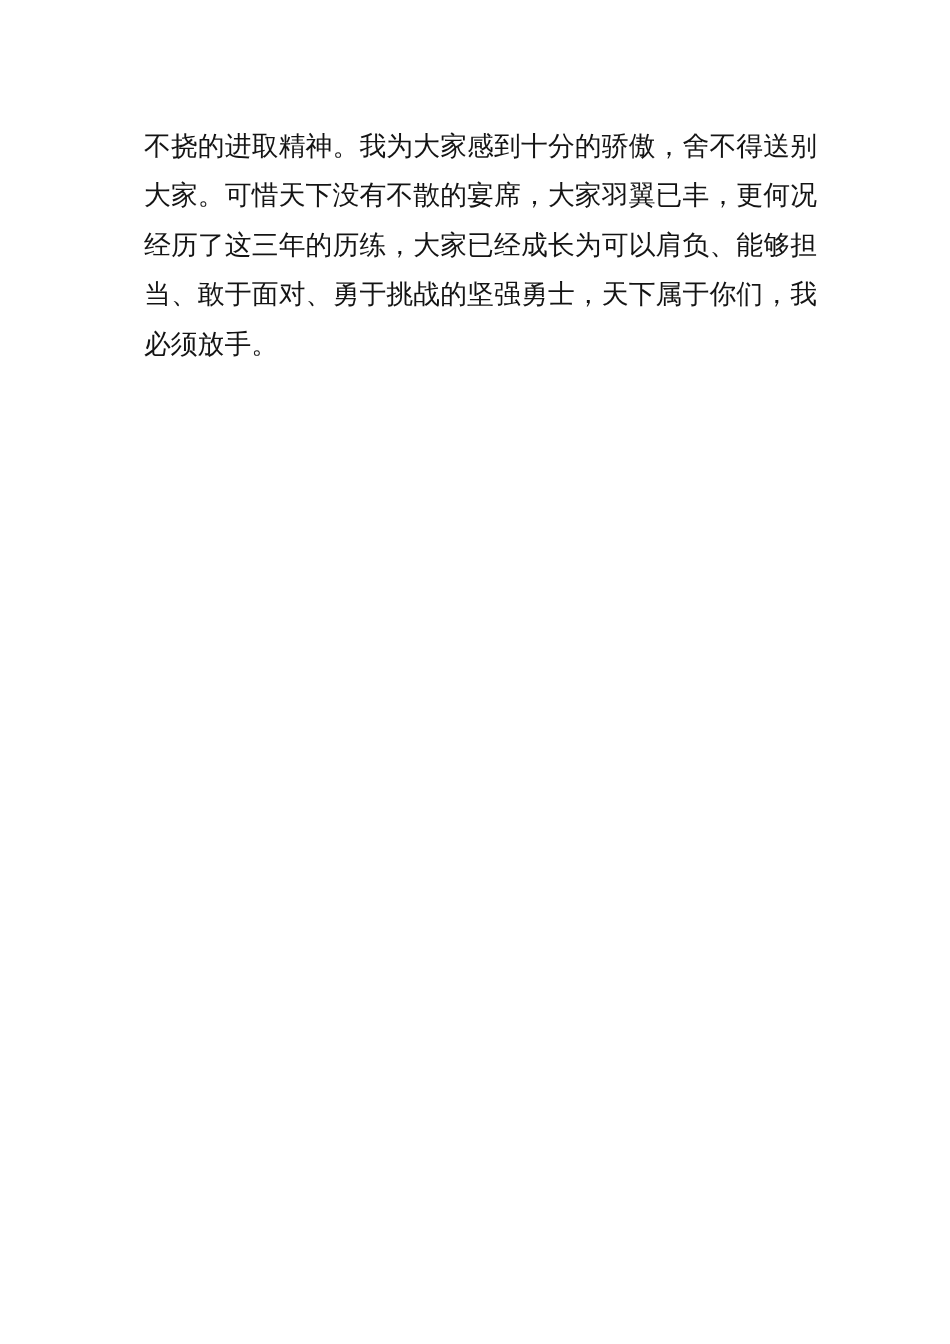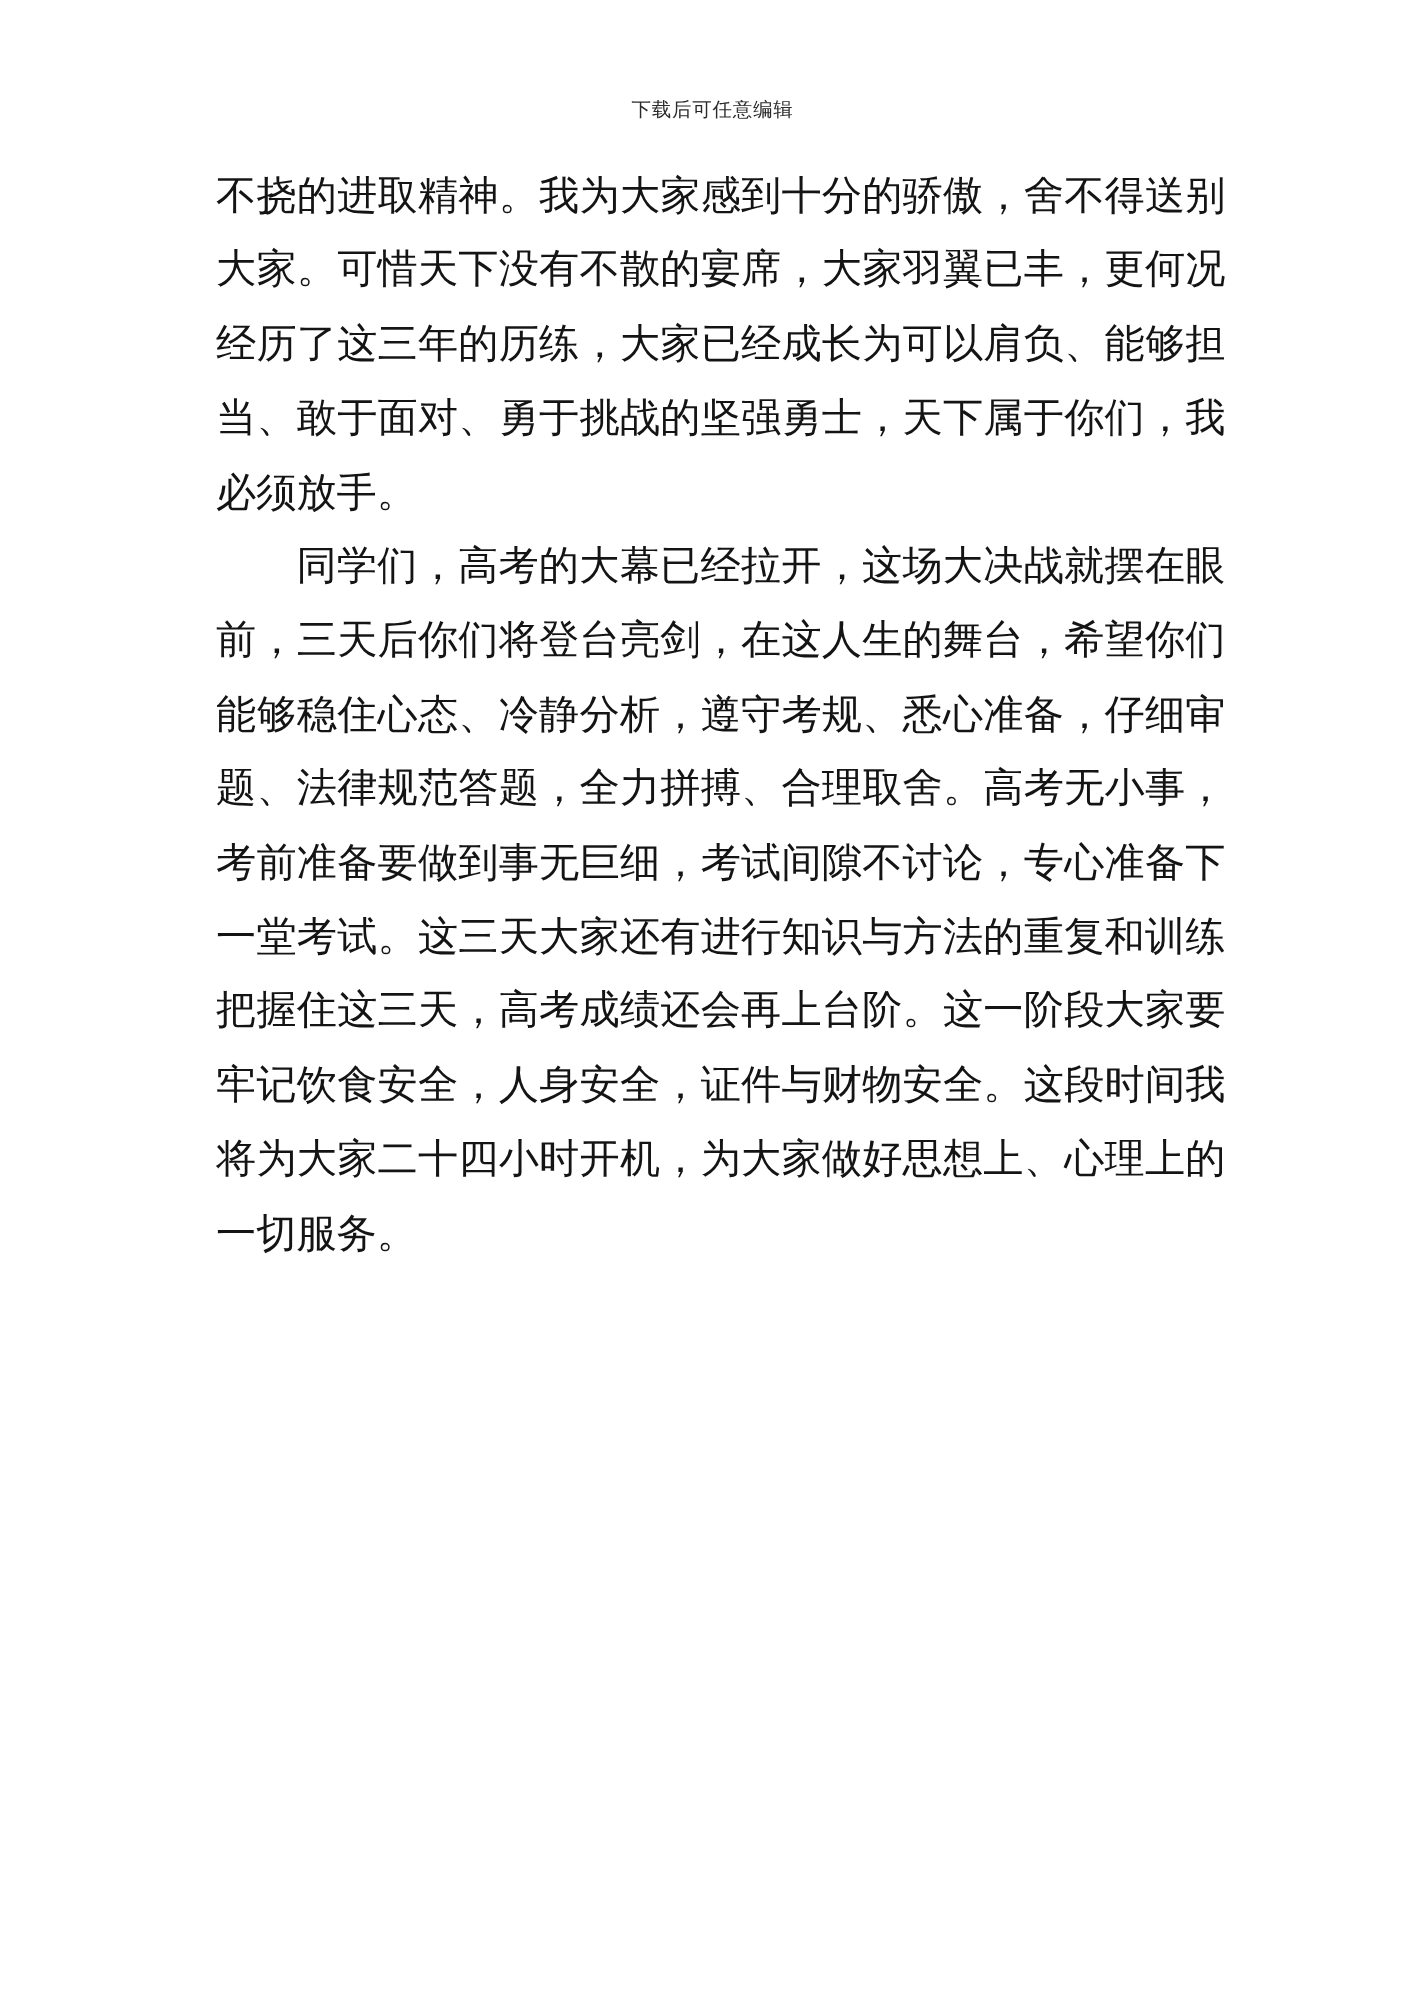--- a/index.html
+++ b/index.html
@@ -21,39 +21,37 @@
     top: 64px;
     left: 0;
     width: 100%;
     text-align: center;
     font-size: 13px;
     letter-spacing: 0.5px;
     color: #2a2a2a;
   }
   .doc-body {
     position: absolute;
-    top: 106px;
+    top: 122px;
     left: 144px;
     width: 673px;
     font-size: 26.8px;
     line-height: 49.4px;
     color: #141414;
     text-align: justify;
     text-justify: inter-character;
   }
   .doc-body p {
     margin: 0;
     padding: 0;
   }
   .doc-body p.indent {
     text-indent: 2em;
   }
 </style>
 </head>
 <body>
 
 <div class="page">
-  <div class="header-note">下载后可任意编辑</div>
   <div class="doc-body">
       <p class="">不挠的进取精神。我为大家感到十分的骄傲，舍不得送别大家。可惜天下没有不散的宴席，大家羽翼已丰，更何况经历了这三年的历练，大家已经成长为可以肩负、能够担当、敢于面对、勇于挑战的坚强勇士，天下属于你们，我必须放手。</p>
-      <p class="indent">同学们，高考的大幕已经拉开，这场大决战就摆在眼前，三天后你们将登台亮剑，在这人生的舞台，希望你们能够稳住心态、冷静分析，遵守考规、悉心准备，仔细审题、法律规范答题，全力拼搏、合理取舍。高考无小事，考前准备要做到事无巨细，考试间隙不讨论，专心准备下一堂考试。这三天大家还有进行知识与方法的重复和训练把握住这三天，高考成绩还会再上台阶。这一阶段大家要牢记饮食安全，人身安全，证件与财物安全。这段时间我将为大家二十四小时开机，为大家做好思想上、心理上的一切服务。</p>
     </div>
 </div>
 
 </body></html>

